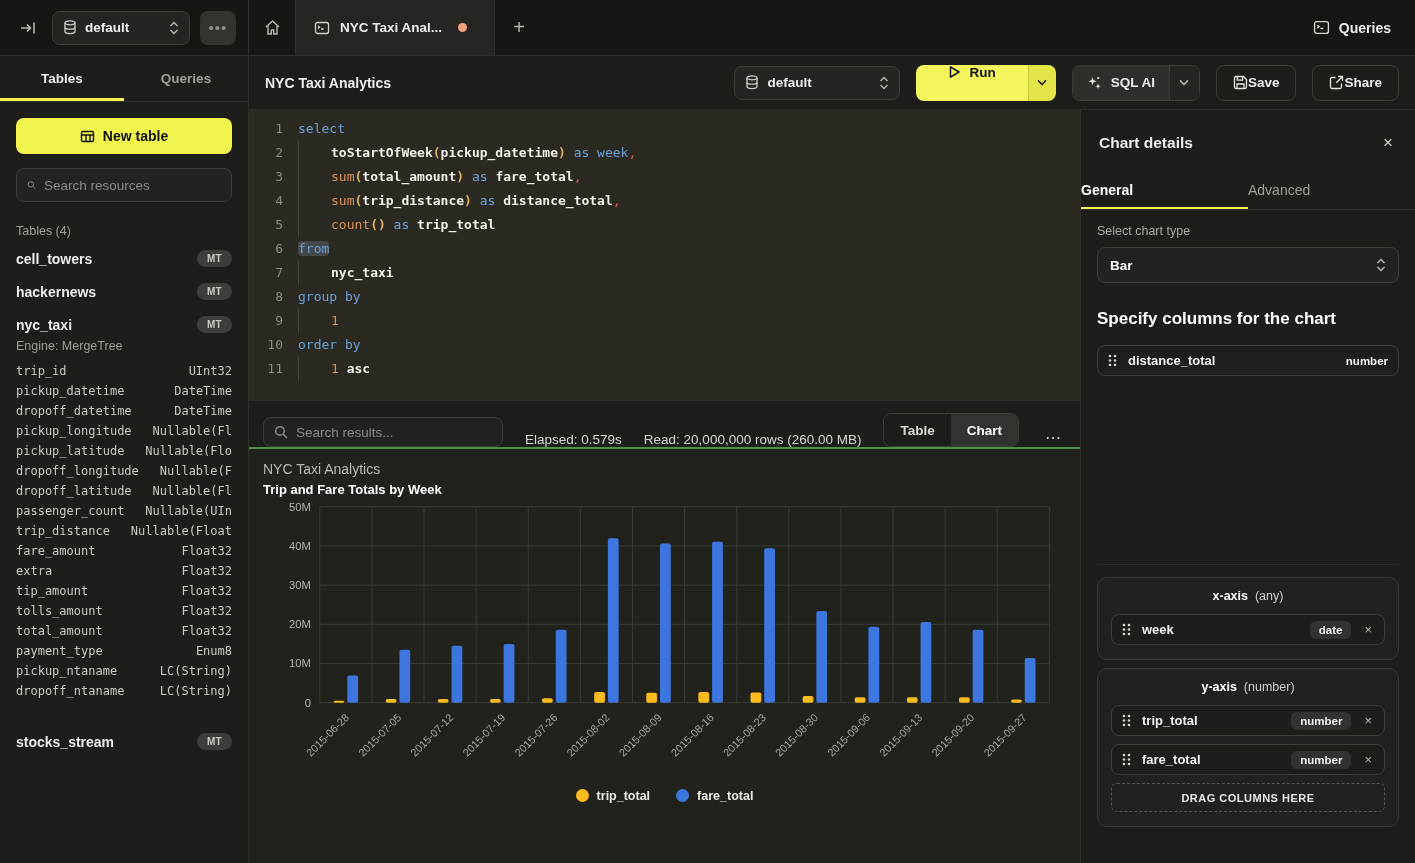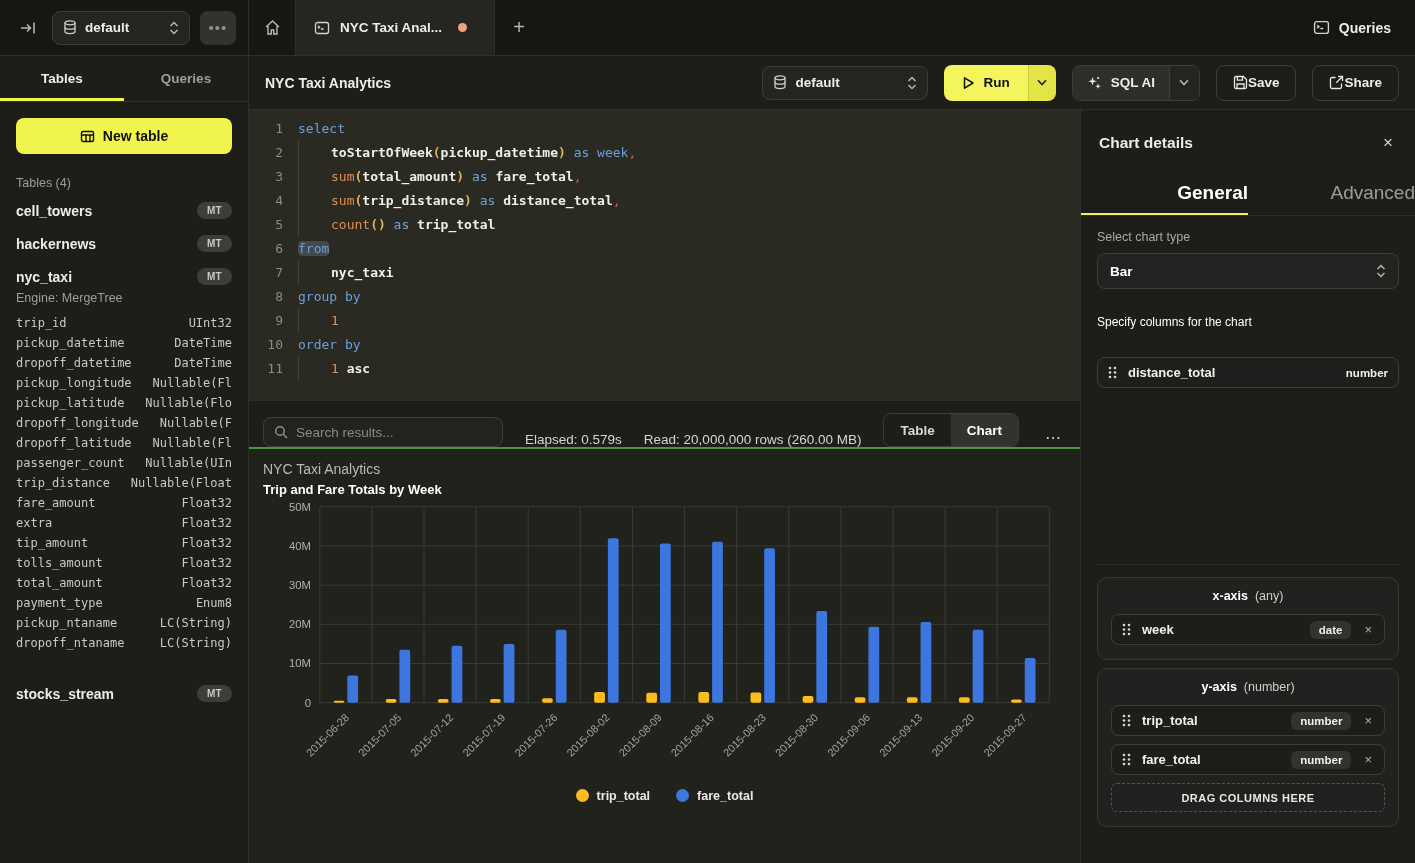--- a/index.html
+++ b/index.html
@@ -61,21 +61,21 @@
   .col-row{display:flex;justify-content:space-between;font-family:"DejaVu Sans Mono","Liberation Mono",monospace;font-size:12px;line-height:20px;color:#c9c9c4}
   .col-rows{margin:2px 0 24px}
 
   
   .main-col{flex:1;display:flex;flex-direction:column;min-width:0}
   .toolbar{height:54px;flex:none;display:flex;align-items:center;padding:0 16px;background:var(--bg1);border-bottom:1px solid var(--border)}
   .query-title{font-size:14px;font-weight:600;color:var(--text)}
   .toolbar-actions{margin-left:auto;display:flex;align-items:center;gap:16px}
   .toolbar .select{width:166px}
   .split-btn{display:flex;height:36px;border-radius:8px;overflow:hidden}
-  .run-main{display:flex;align-items:center;gap:8px;padding:0 18px;background:#f4f55d;color:#111;font-size:13.5px;font-weight:700}
+  .run-main{display:flex;gap:8px;padding:0 32px;background:#f4f55d;color:#111;font-size:13.5px;font-weight:700}
   .run-caret{width:28px;display:flex;align-items:center;justify-content:center;background:#e3e445;border-left:1px solid #c9ca3e;color:#222}
   .ai-btn{display:flex;align-items:center;height:36px;border:1px solid var(--border2);border-radius:8px;overflow:hidden}
   .ai-main{display:flex;align-items:center;gap:9px;padding:0 14px;background:#2e2e2a;height:100%;font-size:13.5px;font-weight:600}
   .ai-caret{width:30px;height:100%;display:flex;align-items:center;justify-content:center;background:var(--bg2);border-left:1px solid var(--border2);color:#b5b5af}
   .ghost-btn{display:flex;align-items:center;height:36px;padding:0 16px;border:1px solid var(--border2);border-radius:8px;background:var(--bg1);font-size:13.5px;font-weight:600;color:var(--text)}
 
   .work-row{flex:1;display:flex;min-height:0}
   .editor-col{flex:1;display:flex;flex-direction:column;min-width:0}
 
   
@@ -109,26 +109,26 @@
   .chart-legend{display:flex;justify-content:center;gap:26px;margin-top:2px}
   .legend-item{display:flex;align-items:center;gap:8px;font-size:12.5px;color:#e8e8e4;font-weight:600}
   .legend-dot{width:13px;height:13px;border-radius:50%}
 
   
   .details-panel{width:335px;flex:none;background:var(--bg1);border-left:1px solid var(--border);display:flex;flex-direction:column}
   .dp-header{display:flex;align-items:center;justify-content:space-between;padding:22px 18px 18px}
   .dp-title{font-size:15.5px;font-weight:700}
   .dp-close{color:#d5d5d0;font-size:17px;line-height:1;padding:2px 4px}
   .dp-tabs{display:flex;border-bottom:1px solid var(--border)}
-  .dp-tab{flex:1;text-align:right;padding:11px 0 9px;font-size:19px;color:var(--dim);border-bottom:2px solid transparent}
+  .dp-tab{flex:1;text-align:left;padding:11px 0 9px;font-size:14px;color:var(--dim);border-bottom:2px solid transparent}
   .dp-tab.active{color:#fff;font-weight:600;border-bottom-color:var(--yellow)}
   .dp-body{flex:1;display:flex;flex-direction:column;padding:14px 16px 28px;min-height:0}
   .dp-label{font-size:12.5px;color:#a8a8a3;margin-bottom:9px}
   .dp-select{width:100%;height:36px;display:flex;align-items:center;justify-content:space-between;padding:0 12px;background:#222220;border:1px solid var(--border2);border-radius:8px;font-size:13.5px;font-weight:600;color:#fff}
-  .dp-columns-label{font-size:12px;font-weight:400;color:#fff;margin:26px 0 28px}
+  .dp-columns-label{font-size:17px;font-weight:700;color:#fff;margin:26px 0 16px}
   .chip{display:flex;align-items:center;gap:11px;height:31px;padding:0 10px;border:1px solid var(--border2);border-radius:8px;background:#1e1e1c;margin-bottom:8px}
   .chip-name{flex:1;font-size:13px;font-weight:700;color:#f0f0ec}
   .chip-type{font-size:11.5px;font-weight:700;color:#f0f0ec}
   .chip-type.badge{background:#32322f;border-radius:6px;padding:3px 9px}
   .chip-x{color:#b4b4af;font-size:13px;padding:0 2px}
   .dp-divider{height:1px;background:var(--border);margin:12px 0}
   .axis-box{border:1px solid #383834;background:#212120;border-radius:10px;padding:11px 13px 6px;margin-bottom:8px}
   .axis-box .chip{background:var(--bg1)}
   .axis-title{text-align:center;font-size:12.5px;margin-bottom:11px;color:#fff}
   .axis-title b{font-weight:700}
@@ -195,20 +195,27 @@
       <div class="side-tab"><span>Queries</span></div>
     </div>
     <div class="side-body">
       <button class="new-table">
         <svg width="15" height="15" viewBox="0 0 15 15" fill="none" stroke="#111" stroke-width="1.4">
             <rect x="1.5" y="2.5" width="12" height="10" rx="1.5"></rect>
             <path d="M1.5 6h12M6 6v6.5M10 6v6.5"></path>
           </svg>
         <span>New table</span>
       </button>
+      <div class="search-box">
+        <svg width="14" height="14" viewBox="0 0 14 14" fill="none" stroke="#8e8e88" stroke-width="1.5">
+            <circle cx="6" cy="6" r="4.3"></circle>
+            <path d="M9.3 9.3L13 13"></path>
+          </svg>
+        <input placeholder="Search resources" style="">
+      </div>
       <div class="section-label">Tables (4)</div>
       <div id="tables-list">
           <div class="tbl-item">
             <span class="tbl-name">cell_towers</span>
             <span class="pill">MT</span>
           </div>
           <div class="tbl-item">
             <span class="tbl-name">hackernews</span>
             <span class="pill">MT</span>
           </div>

